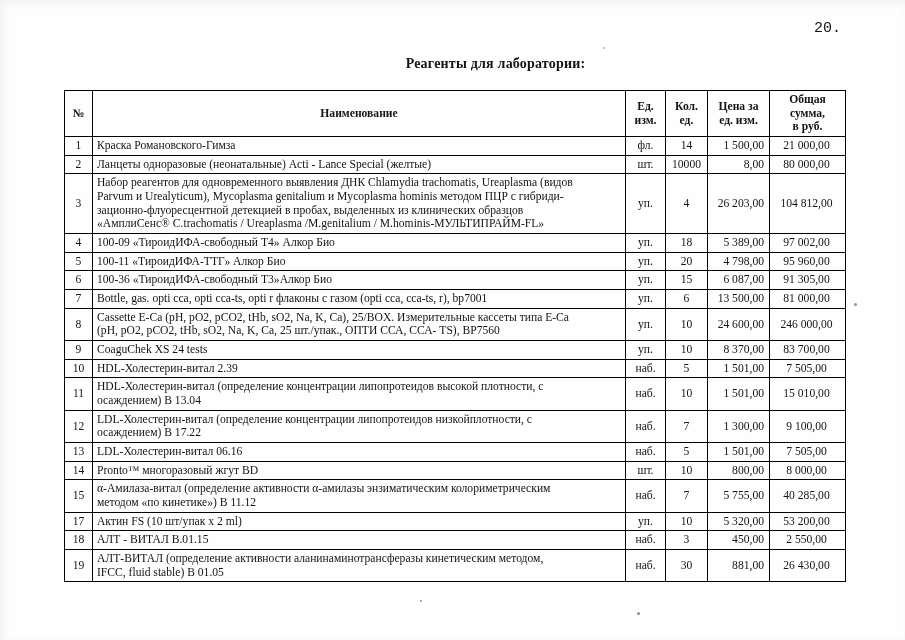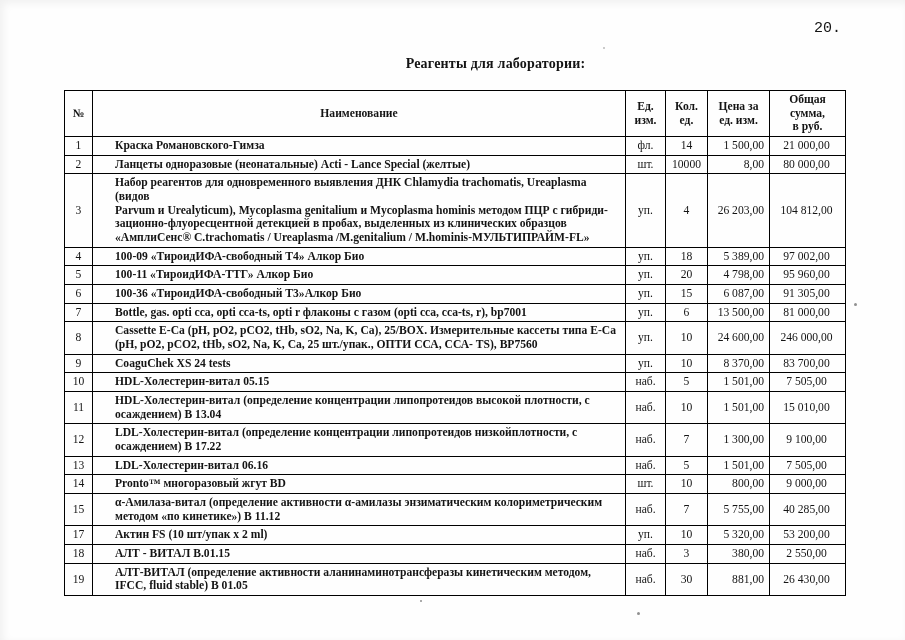--- a/index.html
+++ b/index.html
@@ -57,21 +57,21 @@
     vertical-align: middle;
     line-height: 1.18;
   }
   thead th {
     font-weight: bold;
     text-align: center;
     white-space: pre-line;
     padding: 2px 2px;
   }
   td.col-num  { text-align: center; }
-  td.col-name { text-align: left; white-space: pre-line; padding-left: 22px; font-weight: bold; }
+  td.col-name { text-align: left; white-space: pre-line; padding-left: 4px; }
   td.col-unit { text-align: center; }
   td.col-qty  { text-align: center; }
   td.col-price { text-align: right; padding-right: 5px; white-space: nowrap; }
   td.col-total { text-align: center; padding-right: 5px; white-space: nowrap; }
   col.c-num   { width: 28px; }
   col.c-name  { width: auto; }
   col.c-unit  { width: 40px; }
   col.c-qty   { width: 42px; }
   col.c-price { width: 62px; }
   col.c-total { width: 76px; }
@@ -194,21 +194,21 @@
         <tr>
           <td class="col-num">9</td>
           <td class="col-name">CoaguChek XS 24 tests</td>
           <td class="col-unit">уп.</td>
           <td class="col-qty">10</td>
           <td class="col-price">8 370,00</td>
           <td class="col-total">83 700,00</td>
         </tr>
         <tr>
           <td class="col-num">10</td>
-          <td class="col-name">HDL-Холестерин-витал  05.15</td>
+          <td class="col-name">HDL-Холестерин-витал  2.39</td>
           <td class="col-unit">наб.</td>
           <td class="col-qty">5</td>
           <td class="col-price">1 501,00</td>
           <td class="col-total">7 505,00</td>
         </tr>
         <tr>
           <td class="col-num">11</td>
           <td class="col-name">HDL-Холестерин-витал (определение концентрации липопротеидов высокой плотности, с
 осаждением) В 13.04</td>
           <td class="col-unit">наб.</td>
@@ -232,21 +232,21 @@
           <td class="col-qty">5</td>
           <td class="col-price">1 501,00</td>
           <td class="col-total">7 505,00</td>
         </tr>
         <tr>
           <td class="col-num">14</td>
           <td class="col-name">Pronto™ многоразовый жгут BD</td>
           <td class="col-unit">шт.</td>
           <td class="col-qty">10</td>
           <td class="col-price">800,00</td>
-          <td class="col-total">9 000,00</td>
+          <td class="col-total">8 000,00</td>
         </tr>
         <tr>
           <td class="col-num">15</td>
           <td class="col-name">α-Амилаза-витал (определение активности α-амилазы энзиматическим колориметрическим
 методом «по кинетике») В 11.12</td>
           <td class="col-unit">наб.</td>
           <td class="col-qty">7</td>
           <td class="col-price">5 755,00</td>
           <td class="col-total">40 285,00</td>
         </tr>
@@ -256,21 +256,21 @@
           <td class="col-unit">уп.</td>
           <td class="col-qty">10</td>
           <td class="col-price">5 320,00</td>
           <td class="col-total">53 200,00</td>
         </tr>
         <tr>
           <td class="col-num">18</td>
           <td class="col-name">АЛТ - ВИТАЛ В.01.15</td>
           <td class="col-unit">наб.</td>
           <td class="col-qty">3</td>
-          <td class="col-price">380,00</td>
+          <td class="col-price">450,00</td>
           <td class="col-total">2 550,00</td>
         </tr>
         <tr>
           <td class="col-num">19</td>
           <td class="col-name">АЛТ-ВИТАЛ (определение активности аланинаминотрансферазы кинетическим методом,
 IFCC, fluid stable) В 01.05</td>
           <td class="col-unit">наб.</td>
           <td class="col-qty">30</td>
           <td class="col-price">881,00</td>
           <td class="col-total">26 430,00</td>

